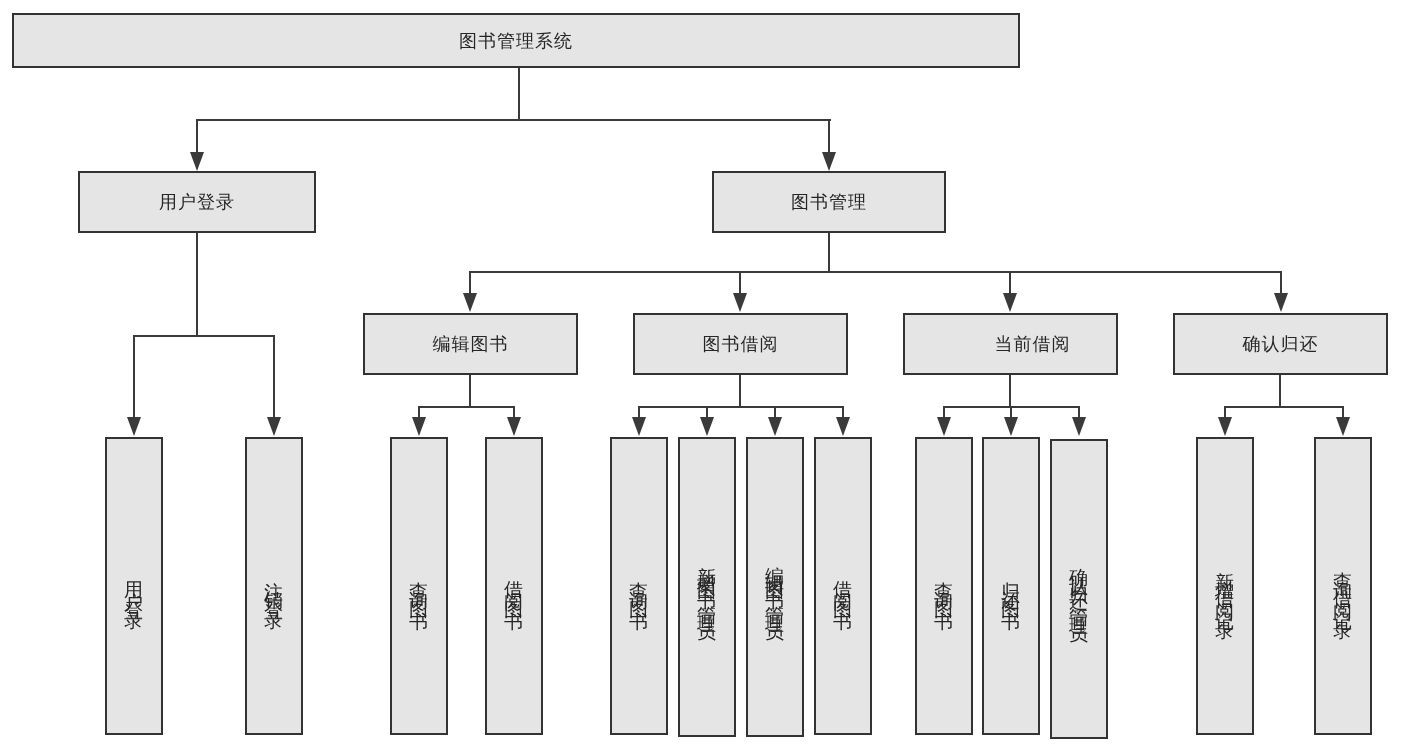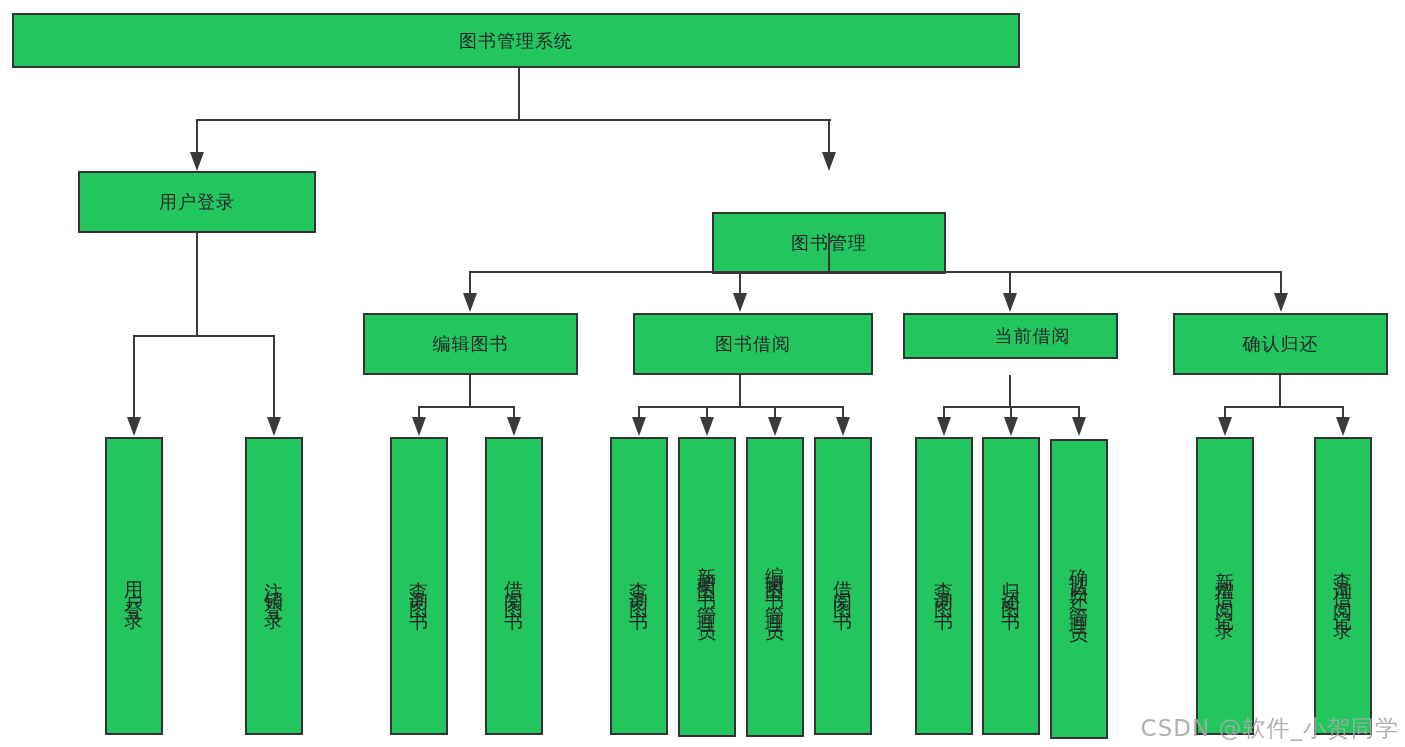--- a/index.html
+++ b/index.html
@@ -11,21 +11,21 @@
   .diagram {
     position: relative;
     width: 1405px;
     height: 747px;
     background: var(--bg, #ffffff);
     overflow: hidden;
   }
   .box {
     position: absolute;
     border: 2px solid var(--border, #333333);
-    background: #22c55e;
+    background: #e5e5e5;
     display: flex;
     align-items: center;
     justify-content: center;
     color: var(--text, #262626);
   }
   .hbox {
     font-size: 18px;
     letter-spacing: 1px;
     white-space: nowrap;
   }
@@ -73,43 +73,43 @@
   <div class="box hbox" style="left:12px; top:13px; width:1008px; height:55px;">图书管理系统</div>
 
   <div class="vline" style="left:518px; top:68px; height:52px;"></div>
   <div class="hline" style="left:196px; top:119px; width:635px;"></div>
   <div class="vline" style="left:196px; top:119px; height:36px;"></div>
   <div class="vline" style="left:828px; top:119px; height:36px;"></div>
   <div class="arrow" style="left:190px; top:152px;"></div>
   <div class="arrow" style="left:822px; top:152px;"></div>
 
   <div class="box hbox" style="left:78px; top:171px; width:238px; height:62px;">用户登录</div>
-  <div class="box hbox" style="left:712px; top:171px; width:234px; height:62px;margin-top:41px;">图书管理</div>
+  <div class="box hbox" style="left:712px; top:171px; width:234px; height:62px;">图书管理</div>
 
   <div class="vline" style="left:196px; top:233px; height:103px;"></div>
   <div class="hline" style="left:133px; top:335px; width:142px;"></div>
   <div class="vline" style="left:133px; top:335px; height:84px;"></div>
   <div class="vline" style="left:273px; top:335px; height:84px;"></div>
   <div class="arrow" style="left:127px; top:417px;"></div>
   <div class="arrow" style="left:267px; top:417px;"></div>
 
   <div class="vline" style="left:828px; top:233px; height:40px;"></div>
   <div class="hline" style="left:469px; top:271px; width:813px;"></div>
   <div class="vline" style="left:469px; top:271px; height:26px;"></div>
   <div class="vline" style="left:739px; top:271px; height:26px;"></div>
   <div class="vline" style="left:1009px; top:271px; height:26px;"></div>
   <div class="vline" style="left:1280px; top:271px; height:26px;"></div>
   <div class="arrow" style="left:463px; top:293px;"></div>
   <div class="arrow" style="left:733px; top:293px;"></div>
   <div class="arrow" style="left:1003px; top:293px;"></div>
   <div class="arrow" style="left:1274px; top:293px;"></div>
 
   <div class="box hbox" style="left:363px; top:313px; width:215px; height:62px;">编辑图书</div>
-  <div class="box hbox" style="left:633px; top:313px; width:240px; height:62px;">图书借阅</div>
-  <div class="box hbox" style="left:903px; top:313px; width:215px; height:46px;padding-left:44px;">当前借阅</div>
+  <div class="box hbox" style="left:633px; top:313px; width:215px; height:62px;">图书借阅</div>
+  <div class="box hbox" style="left:903px; top:313px; width:215px; height:62px;padding-left:44px;">当前借阅</div>
   <div class="box hbox" style="left:1173px; top:313px; width:215px; height:62px;">确认归还</div>
 
   <div class="vline" style="left:469px; top:375px; height:33px;"></div>
   <div class="hline" style="left:418px; top:406px; width:97px;"></div>
   <div class="vline" style="left:418px; top:406px; height:14px;"></div>
   <div class="vline" style="left:513px; top:406px; height:14px;"></div>
   <div class="arrow" style="left:412px; top:417px;"></div>
   <div class="arrow" style="left:507px; top:417px;"></div>
 
   <div class="vline" style="left:739px; top:375px; height:33px;"></div>
@@ -150,15 +150,14 @@
   <div class="box vbox long" style="left:746px; top:437px; width:58px; height:300px;">编辑图书（管理员）</div>
   <div class="box vbox" style="left:814px; top:437px; width:58px; height:298px;">借阅图书</div>
 
   <div class="box vbox" style="left:915px; top:437px; width:58px; height:298px;">查询图书</div>
   <div class="box vbox" style="left:982px; top:437px; width:58px; height:298px;">归还图书</div>
   <div class="box vbox long" style="left:1050px; top:439px; width:58px; height:300px;">确认归还（管理员）</div>
 
   <div class="box vbox" style="left:1196px; top:437px; width:58px; height:298px;">新增借阅记录</div>
   <div class="box vbox" style="left:1314px; top:437px; width:58px; height:298px;">查询借阅记录</div>
 
-  <div class="watermark">CSDN @软件_小贺同学</div>
 
 </div>
 
 </body></html>

